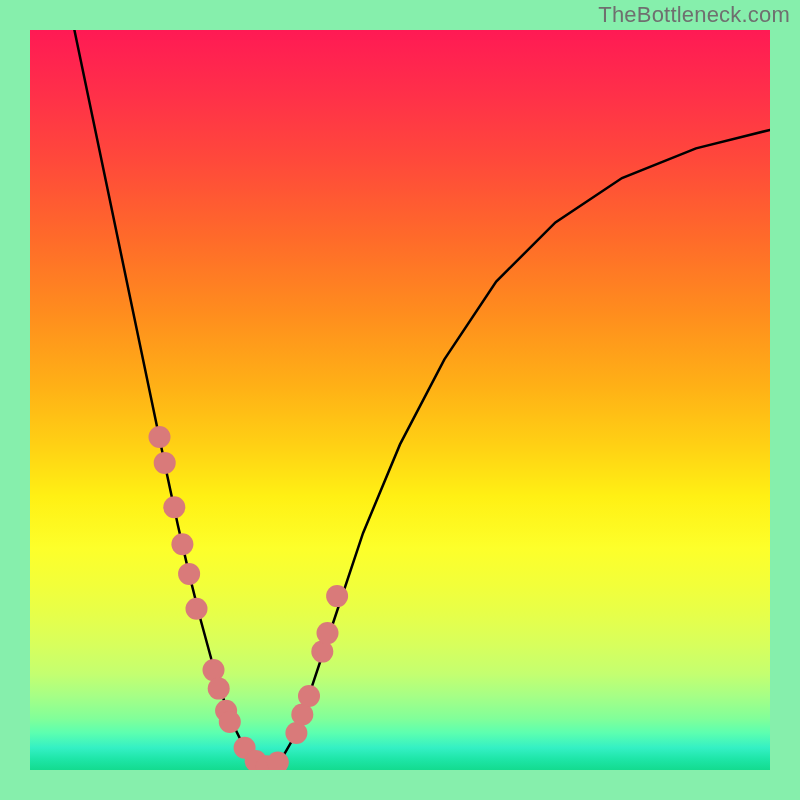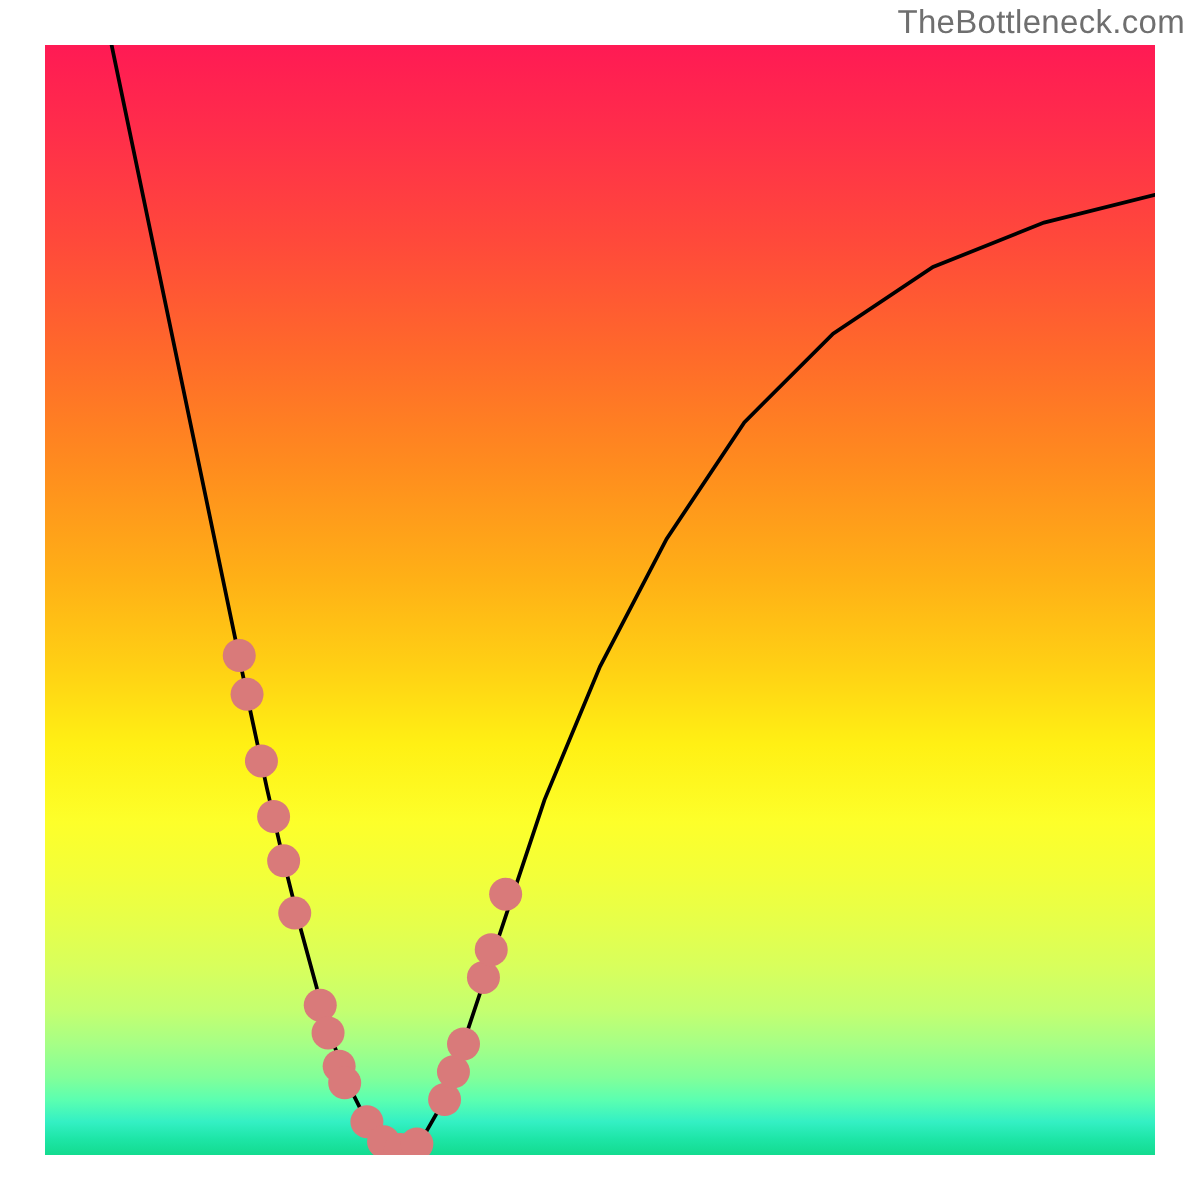--- a/index.html
+++ b/index.html
@@ -8,21 +8,21 @@
     width: 800px;
     height: 800px;
     overflow: hidden;
     background: #000;
     font-family: Arial, Helvetica, sans-serif;
   }
   .frame {
     position: relative;
     width: 800px;
     height: 800px;
-    background: #ffffff;
+    background: #86efac;
   }
   .plot-area {
     position: absolute;
     left: 30px;
     top: 30px;
     width: 740px;
     height: 740px;
     overflow: hidden;
   }
   .gradient {

